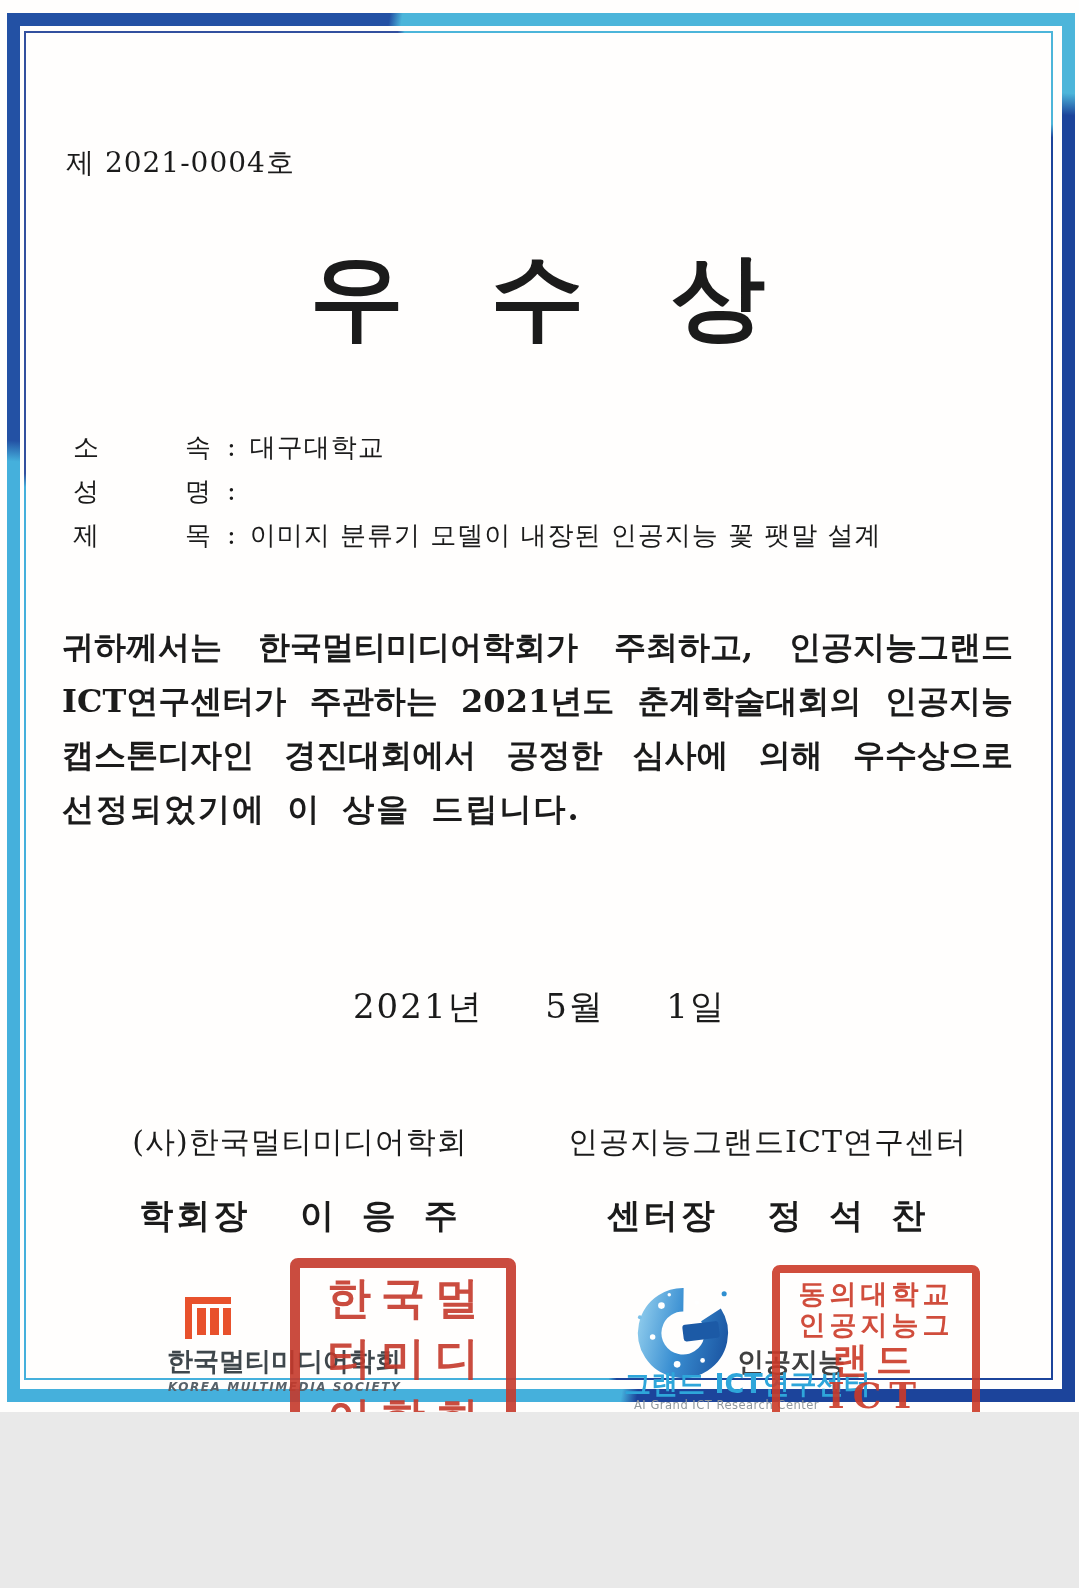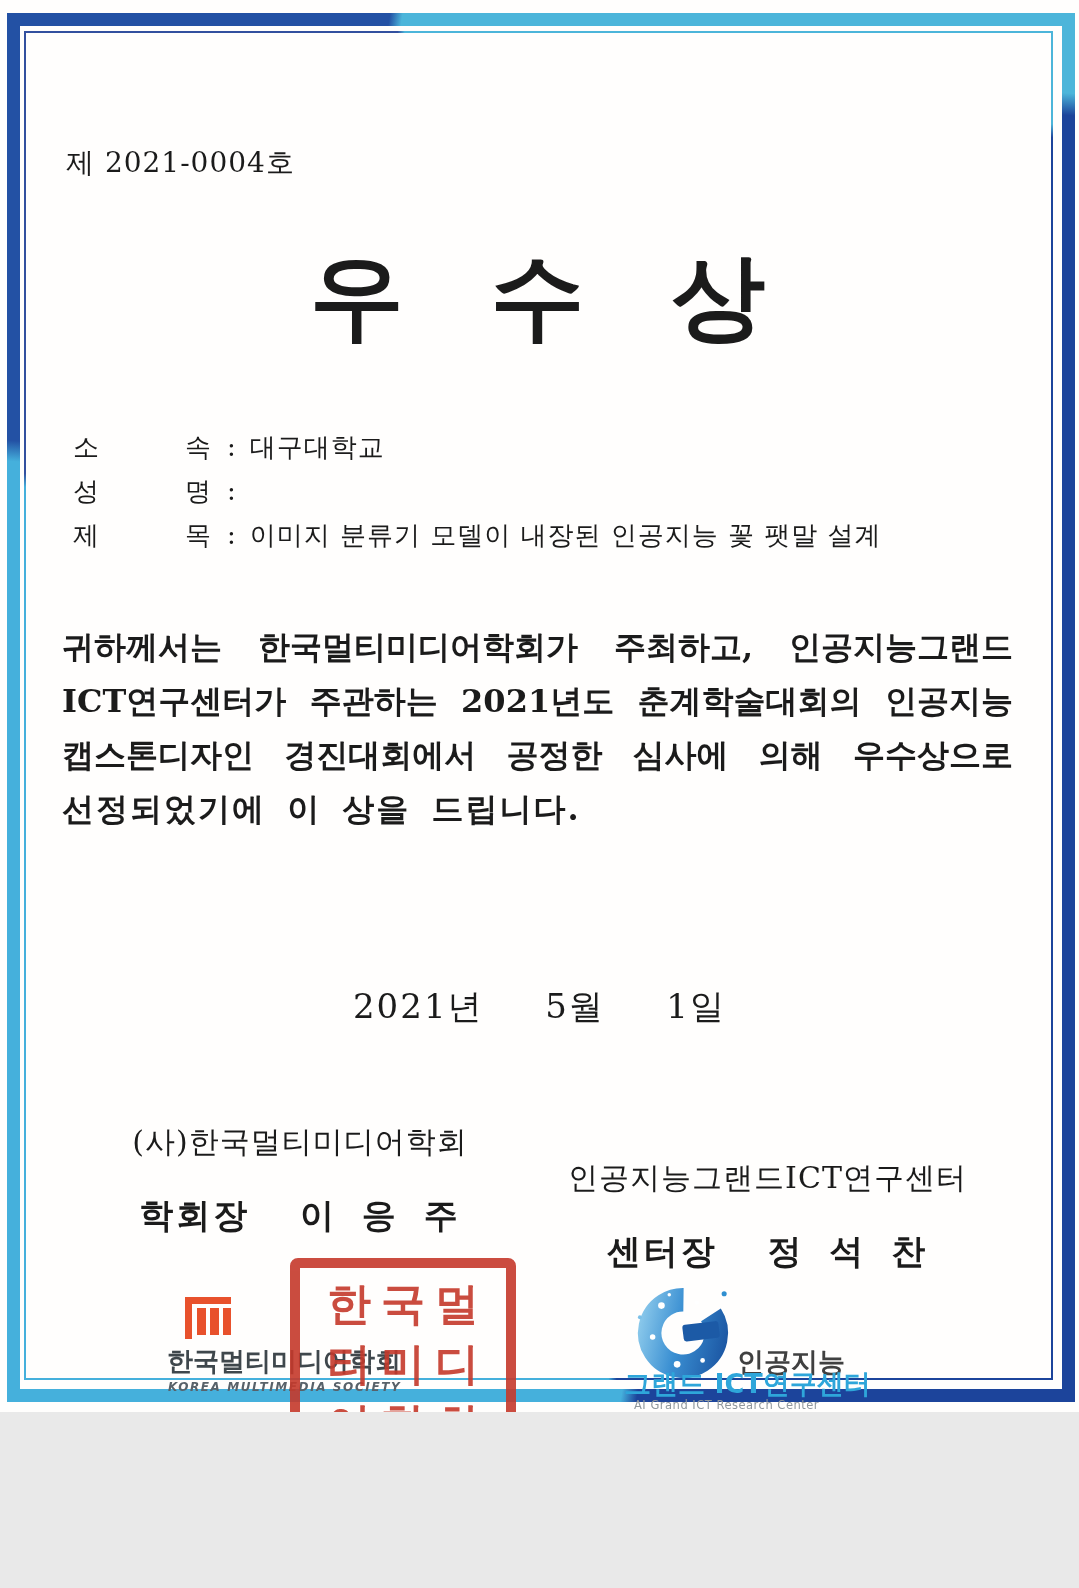--- a/index.html
+++ b/index.html
@@ -41,21 +41,21 @@
   .f-colon{margin:0 14px 0 16px;}
   .f-value{letter-spacing:1px;white-space:pre;}
   .body{position:absolute;left:62px;top:620px;width:951px;
     font-size:32px;line-height:54px;font-weight:600;}
   .body .ln{text-align:justify;text-align-last:justify;}
   .body .ln.last{text-align-last:left;letter-spacing:2px;word-spacing:8px;}
   .date{position:absolute;left:0;right:0;top:952px;text-align:center;
     font-size:34px;word-spacing:18px;white-space:pre;letter-spacing:2px;margin-top:32px;}
   .issuer{position:absolute;top:1122px;text-align:center;}
   .issuer-left{left:75px;width:450px;}
-  .issuer-right{left:545px;width:445px;margin-top:36px;}
+  .issuer-right{left:545px;width:445px;}
   .issuer .org{font-size:30px;letter-spacing:1px;white-space:pre;}
   .issuer .sig{margin-top:30px;font-size:34px;font-weight:700;
     white-space:pre;word-spacing:10px;letter-spacing:3px;}
 
   
   .kms-icon{position:absolute;left:182px;top:1292px;}
   .kms-ko{position:absolute;left:167px;top:1344px;font-size:26px;color:#3f474c;
     font-family:"DejaVu Sans","Liberation Sans",sans-serif;font-weight:600;white-space:pre;}
   .kms-en{position:absolute;left:168px;top:1380px;font-size:12px;color:#58626a;
     font-family:"DejaVu Sans","Liberation Sans",sans-serif;font-weight:700;letter-spacing:1.6px;white-space:pre;font-style:italic;}
@@ -66,21 +66,21 @@
     font-family:"DejaVu Sans","Liberation Sans",sans-serif;font-weight:700;white-space:pre;}
   .ict-en{position:absolute;left:634px;top:1398px;font-size:11.5px;color:#8f979d;
     font-family:"DejaVu Sans","Liberation Sans",sans-serif;letter-spacing:0.5px;white-space:pre;}
 
   
   .seal{position:absolute;z-index:2;border-radius:8px;
     color:#c5392b;opacity:0.9;
     display:flex;flex-direction:column;justify-content:space-around;
     font-weight:700;text-align:center;}
   .seal-kms{left:290px;top:1258px;width:186px;height:180px;
-    border:10px solid #c5392b;padding:6px 10px;}
+    border:10px solid #c5392b;padding:0 10px;}
   .seal-kms .r{font-size:44px;letter-spacing:10px;text-indent:10px;line-height:1;}
   .seal-ict{left:772px;top:1265px;width:176px;height:168px;
     border:8px solid #cc3a28;color:#cc3a28;padding:5px 8px;}
   .seal-ict .r{font-size:27px;letter-spacing:4px;line-height:1;}
   .seal-ict .r.ict{font-size:36px;letter-spacing:8px;font-family:"DejaVu Serif","Liberation Serif",serif;}
 </style>
 </head>
 <body>
 
 <div class="page">
@@ -184,14 +184,20 @@
         <circle cx="36" cy="13" r="1.8"></circle>
       </g>
       <circle cx="92" cy="12" r="2.6" fill="#2f8fd0"></circle>
       <circle cx="6" cy="36" r="2" fill="#7cc0e8"></circle>
     </svg>
   </div>
   <div class="ict-t1">인공지능</div>
   <div class="ict-t2">그랜드 ICT연구센터</div>
   <div class="ict-en">AI Grand ICT Research Center</div>
 
+  <div class="seal seal-ict">
+    <div class="r">동의대학교</div>
+    <div class="r">인공지능그</div>
+    <div class="r ict">랜드 ICT</div>
+    <div class="r">연구센터장</div>
+  </div>
 
 </div>
 
 </body></html>

